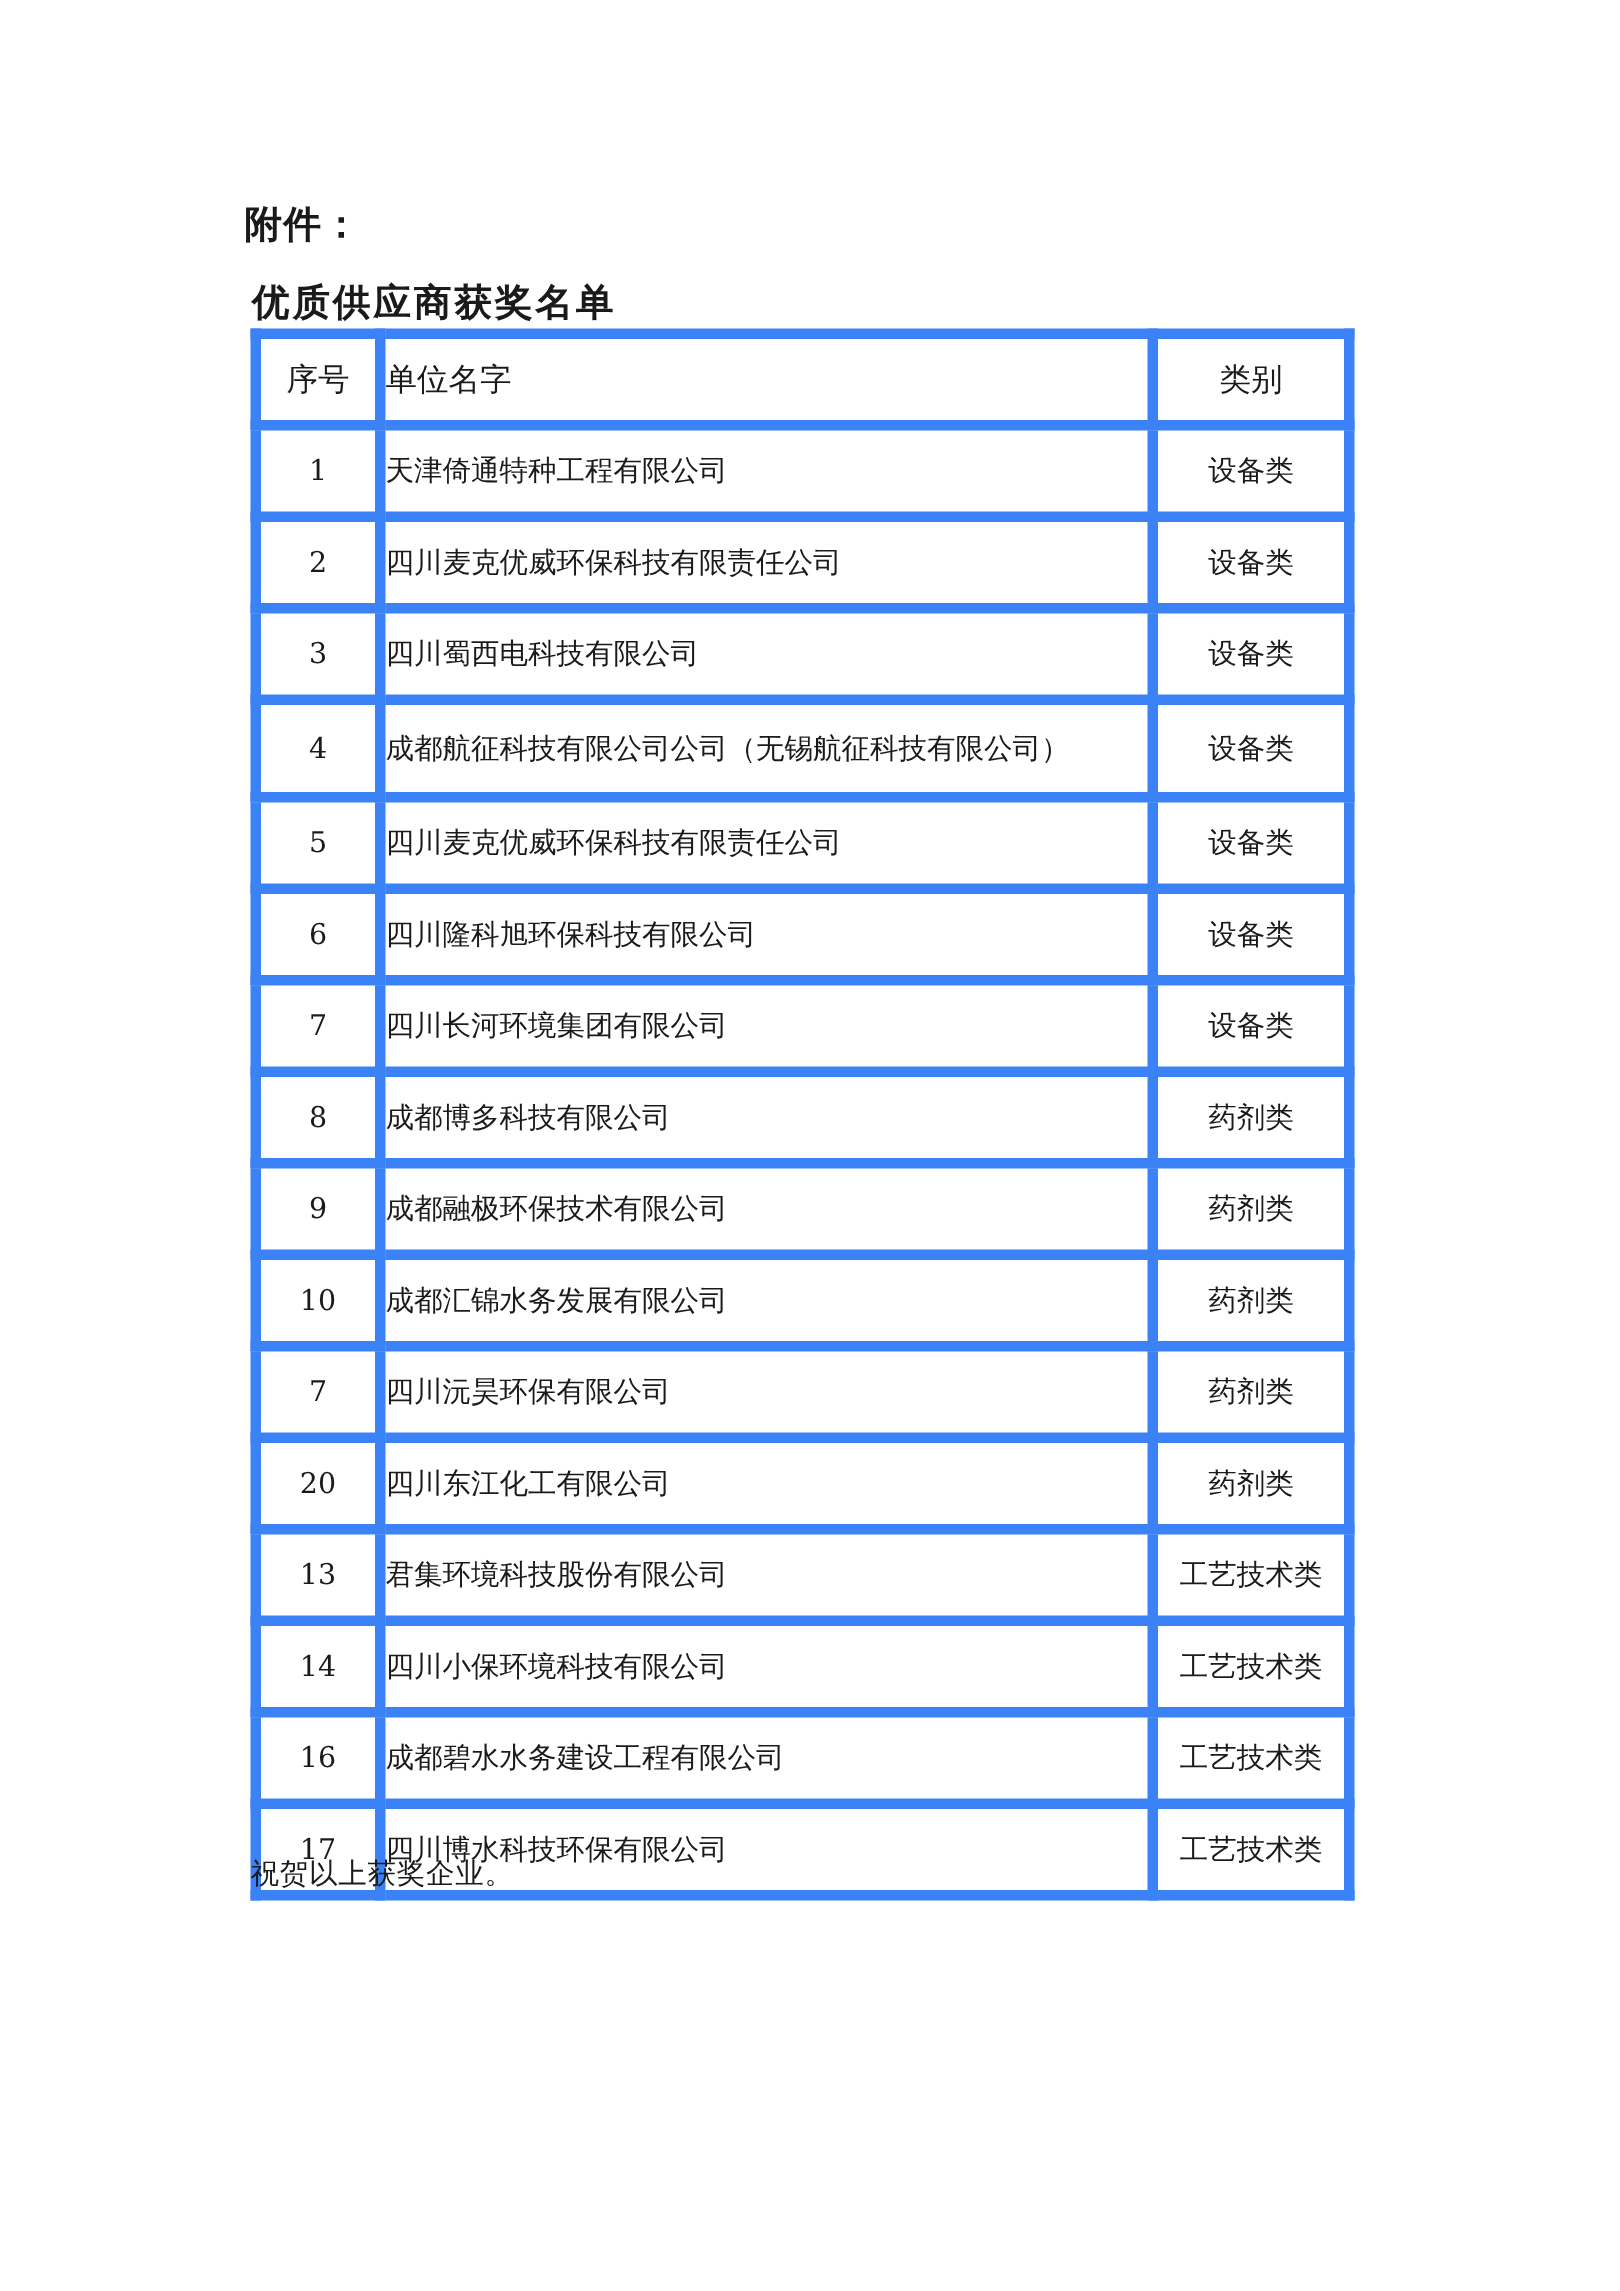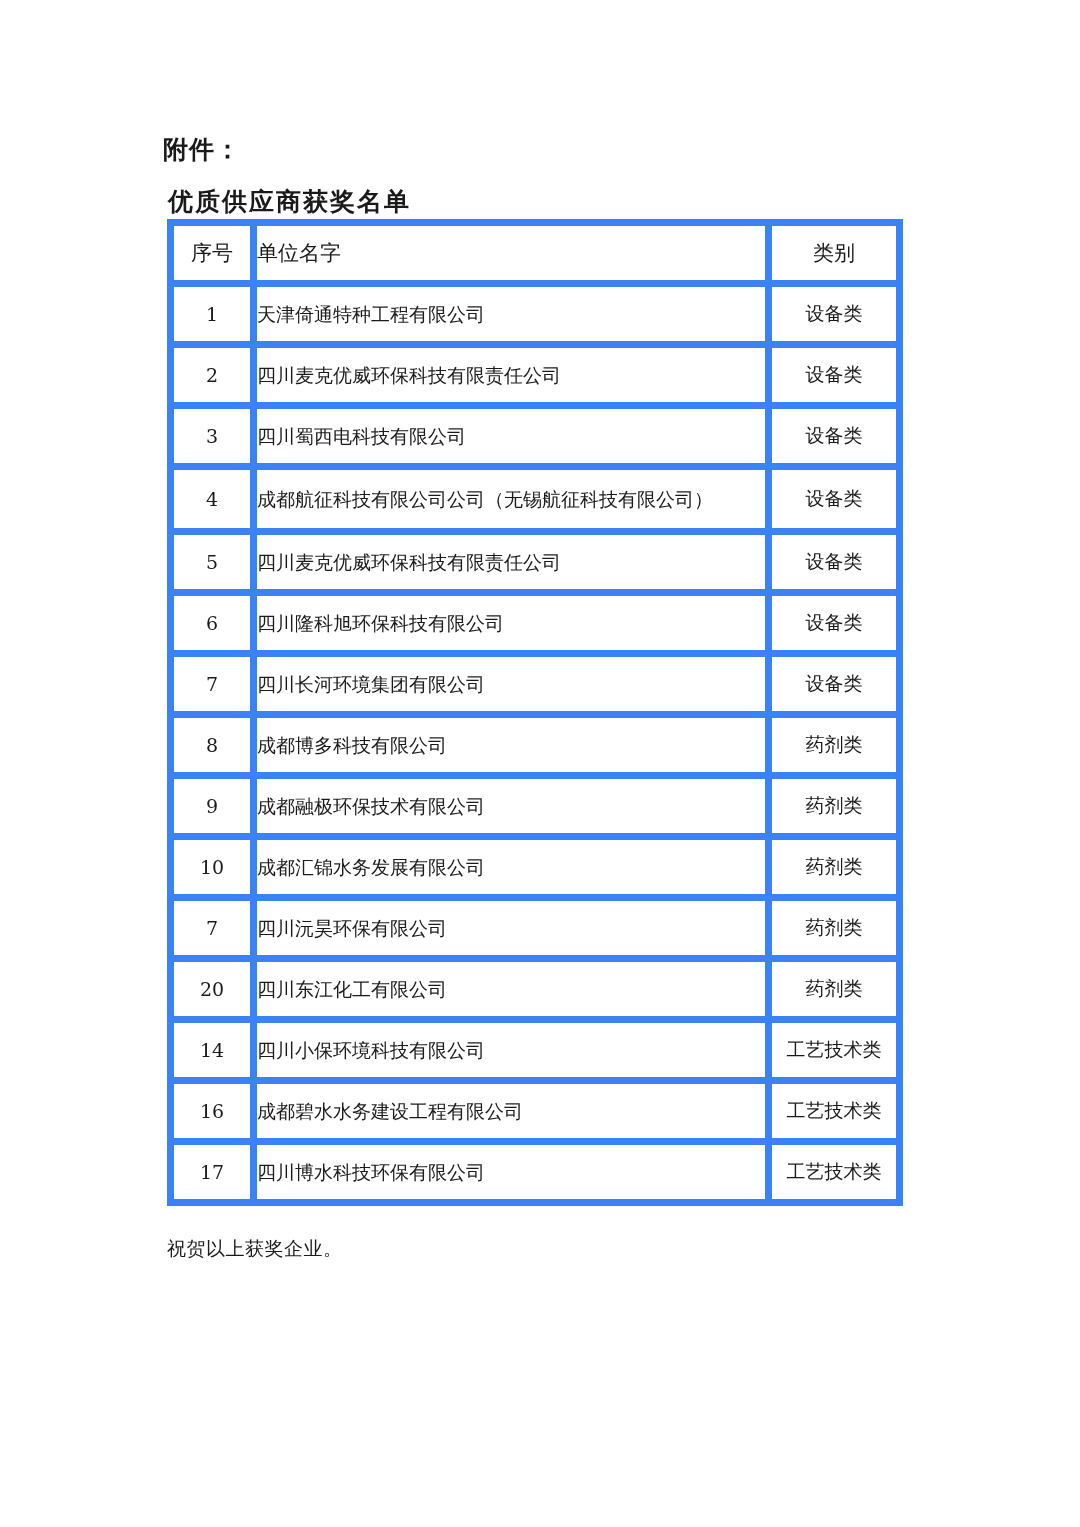--- a/index.html
+++ b/index.html
@@ -178,20 +178,27 @@
           <td class="col-cat">药剂类</td>
         </tr>
         <tr>
           <td class="col-idx">20</td>
           <td class="col-name">
             <span class="cell-name-wrap">四川东江化工有限公司</span>
           </td>
           <td class="col-cat">药剂类</td>
         </tr>
         <tr>
+          <td class="col-idx">13</td>
+          <td class="col-name">
+            <span class="cell-name-wrap">君集环境科技股份有限公司</span>
+          </td>
+          <td class="col-cat">工艺技术类</td>
+        </tr>
+        <tr>
           <td class="col-idx">14</td>
           <td class="col-name">
             <span class="cell-name-wrap">四川小保环境科技有限公司</span>
           </td>
           <td class="col-cat">工艺技术类</td>
         </tr>
         <tr>
           <td class="col-idx">16</td>
           <td class="col-name">
             <span class="cell-name-wrap">成都碧水水务建设工程有限公司</span>

